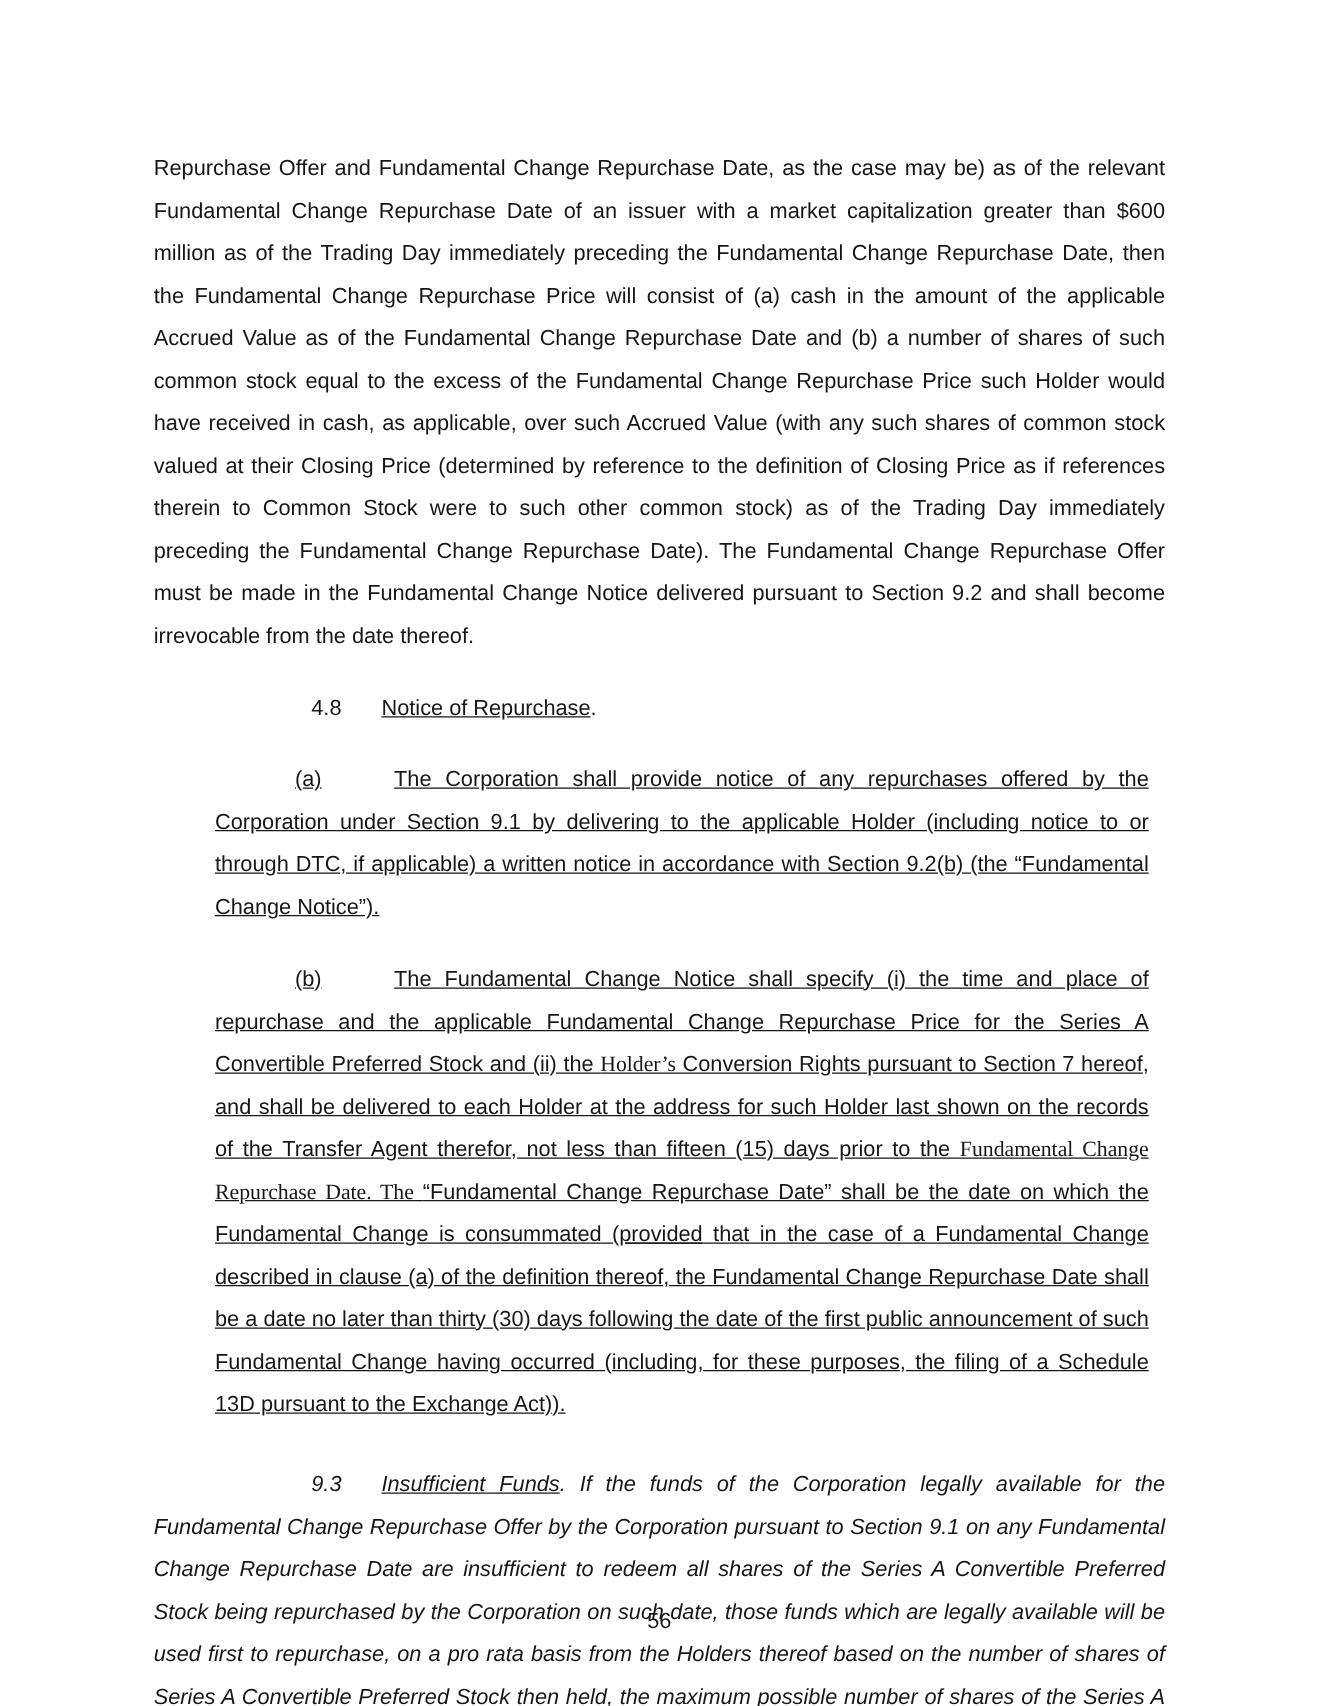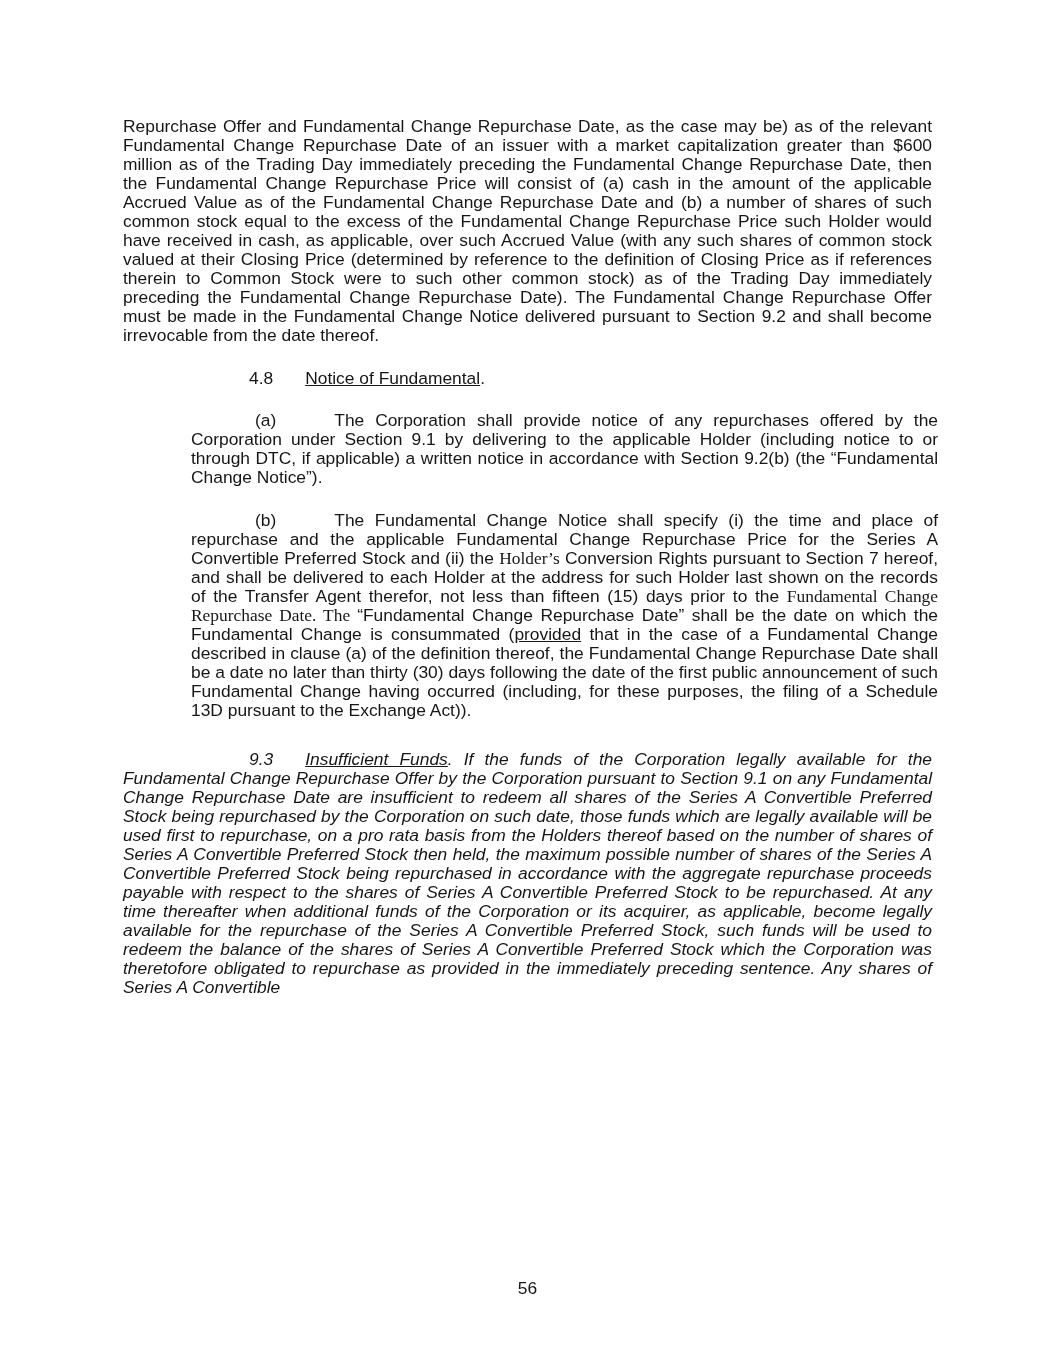--- a/index.html
+++ b/index.html
@@ -4,38 +4,39 @@
 <style>
   * { margin: 0; padding: 0; box-sizing: border-box; }
   html, body { background: #ffffff; }
   .page {
     width: 1055px;
     height: 1365px;
     position: relative;
     background: #ffffff;
     font-family: "Liberation Sans", sans-serif;
     font-size: 17.4px;
-    line-height: 19px;
+    line-height: 34px;
     color: #161616;
     overflow: hidden;
   }
   .textblock {
     position: absolute;
     left: 123px;
     top: 117px;
     width: 809px;
   }
   p.para { text-align: justify; }
   p.para + p.para { margin-top: 23.6px; }
   p.heading-line { text-indent: 126px; text-align: justify; }
   p.runin-93 { margin-top: 30px !important; font-style: italic; }
   p.block-indent {
-    margin-left: 68px;
+    margin-left: 49px;
     width: 747px;
     text-indent: 64px;
+    text-decoration: underline;
   }
   .tab-sm { display: inline-block; width: 32px; }
   .tab-lg { display: inline-block; width: 58px; }
   .u { text-decoration: underline; }
   .serif { font-family: "Liberation Serif", serif; }
   .pageno {
     position: absolute;
     top: 1279px;
     left: 0;
     width: 100%;
@@ -47,21 +48,21 @@
 <body>
 
 <div class="page">
   <div class="textblock">
 
     <p class="para">
       <span>Repurchase Offer and Fundamental Change Repurchase Date, as the case may be) as of the relevant Fundamental Change Repurchase Date of an issuer with a market capitalization greater than $600 million as of the Trading Day immediately preceding the Fundamental Change Repurchase Date, then the Fundamental Change Repurchase Price will consist of (a) cash in the amount of the applicable Accrued Value as of the Fundamental Change Repurchase Date and (b) a number of shares of such common stock equal to the excess of the Fundamental Change Repurchase Price such Holder would have received in cash, as applicable, over such Accrued Value (with any such shares of common stock valued at their Closing Price (determined by reference to the definition of Closing Price as if references therein to Common Stock were to such other common stock) as of the Trading Day immediately preceding the Fundamental Change Repurchase Date). The Fundamental Change Repurchase Offer must be made in the Fundamental Change Notice delivered pursuant to Section 9.2 and shall become irrevocable from the date thereof.</span>
     </p>
 
     <p class="para heading-line">
-      <span>4.8</span><span class="tab-sm"></span><span class="u">Notice of Fundamental</span><span>.</span>
+      <span>4.8</span><span class="tab-sm"></span><span class="u">Notice of Repurchase</span><span>.</span>
     </p>
 
     <p class="para block-indent">
       <span>(a)</span><span class="tab-lg"></span><span>The Corporation shall provide notice of any repurchases offered by the Corporation under Section 9.1 by delivering to the applicable Holder (including notice to or through DTC, if applicable) a written notice in accordance with Section 9.2(b) (the “Fundamental Change Notice”).</span>
     </p>
 
     <p class="para block-indent">
       <span>(b)</span><span class="tab-lg"></span><span>The Fundamental Change Notice shall specify (i) the time and place of repurchase and the applicable Fundamental Change Repurchase Price for the Series A Convertible Preferred Stock and (ii) the </span><span class="serif">Holder’s</span><span> Conversion Rights pursuant to Section 7 hereof, and shall be delivered to each Holder at the address for such Holder last shown on the records of the Transfer Agent therefor, not less than fifteen (15) days prior to the </span><span class="serif">Fundamental Change Repurchase Date. The </span><span>“Fundamental Change Repurchase Date” shall be the date on which the Fundamental Change is consummated (</span><span class="u">provided</span><span> that in the case of a Fundamental Change described in clause (a) of the definition thereof, the Fundamental Change Repurchase Date shall be a date no later than thirty (30) days following the date of the first public announcement of such Fundamental Change having occurred (including, for these purposes, the filing of a Schedule 13D pursuant to the Exchange Act)).</span>
     </p>
 

